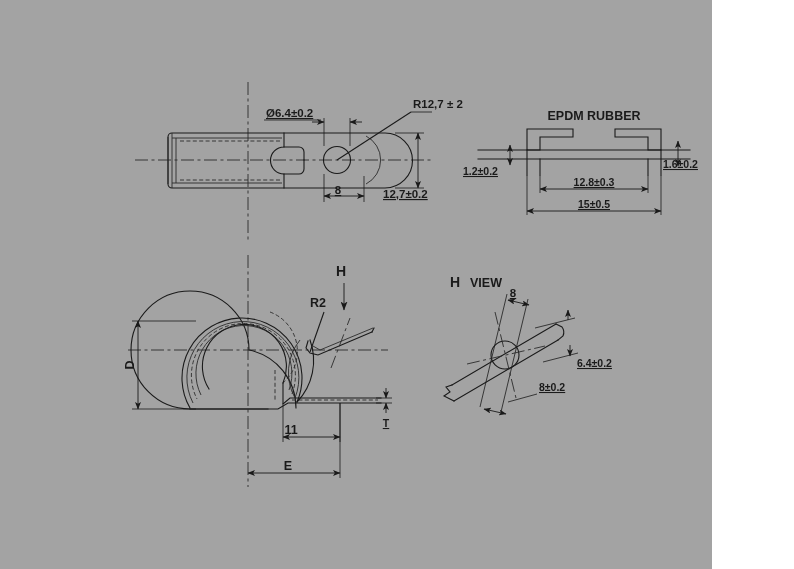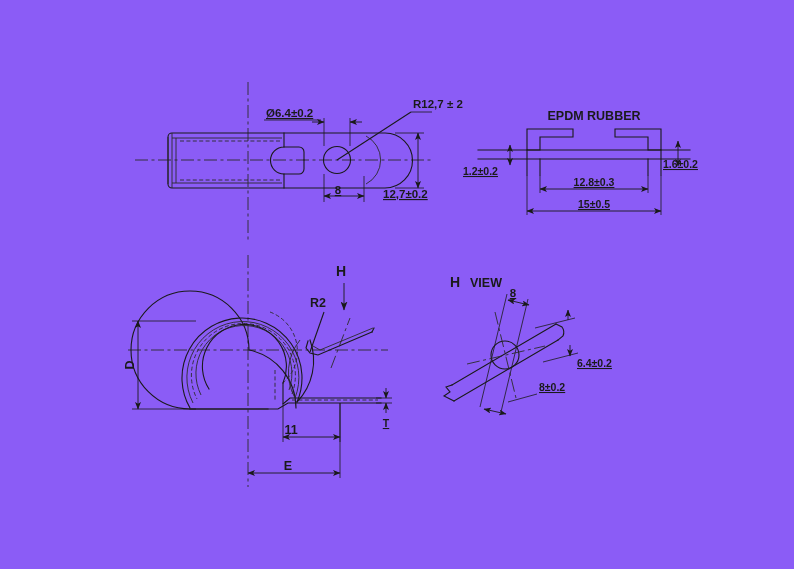--- a/index.html
+++ b/index.html
@@ -8,23 +8,23 @@
     background: #ffffff;
   }
   body {
     width: 794px;
     height: 569px;
     overflow: hidden;
     font-family: "Liberation Sans", sans-serif;
   }
   #drawing-root {
     position: relative;
-    width: 794px;
+    width: 712px;
     height: 569px;
-    background: #8b5cf6;
+    background: #a3a3a3;
   }
   svg#drawing-canvas {
     display: block;
     width: 794px;
     height: 569px;
   }
   .ln {
     stroke: #1a1a1a;
     stroke-width: 1.1;
     fill: none;

